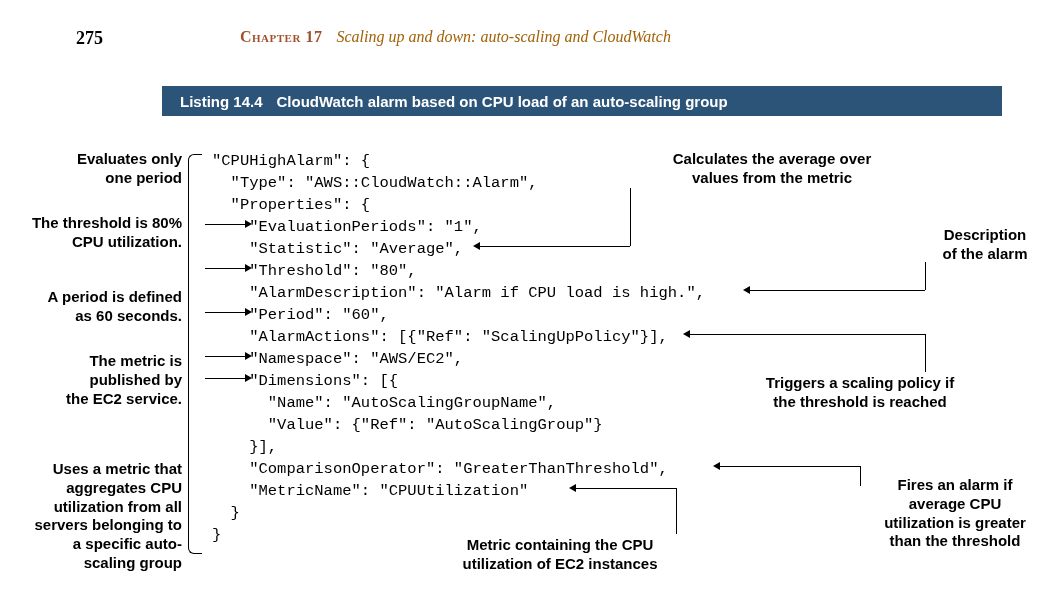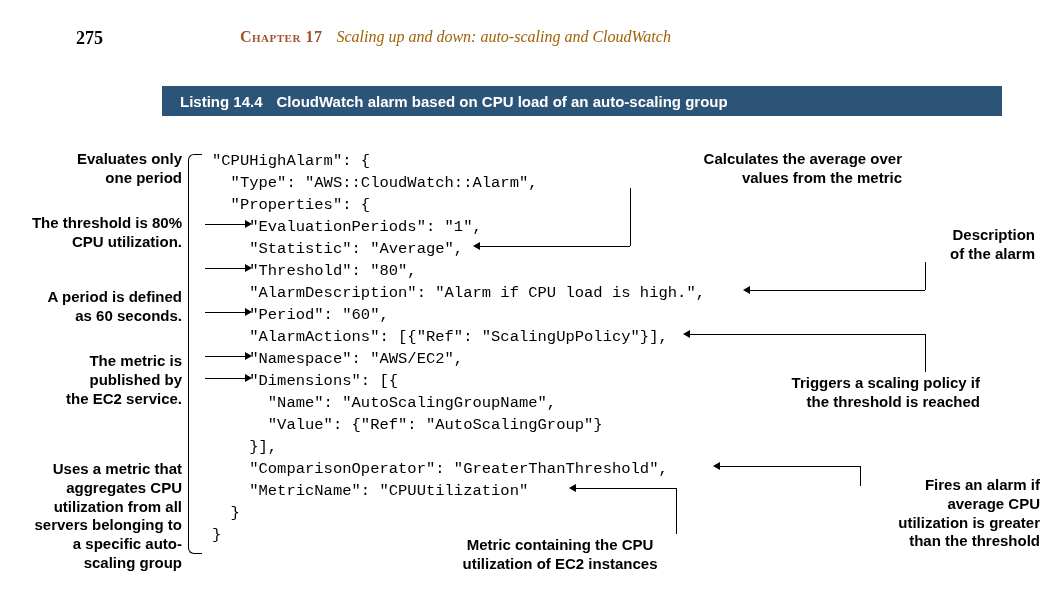--- a/index.html
+++ b/index.html
@@ -70,21 +70,21 @@
   }
 
   .annot {
     position: absolute;
     font-family: Arial, Helvetica, sans-serif;
     font-weight: bold;
     font-size: 15px;
     line-height: 1.25;
   }
   .annot.left { text-align: right; }
-  .annot.right { text-align: right; }
+  .annot.right { text-align: center; }
   .annot.bottom { text-align: center; }
 
   
   .conn-h {
     position: absolute;
     height: 1px;
     background: #000;
   }
   .conn-v {
     position: absolute;

